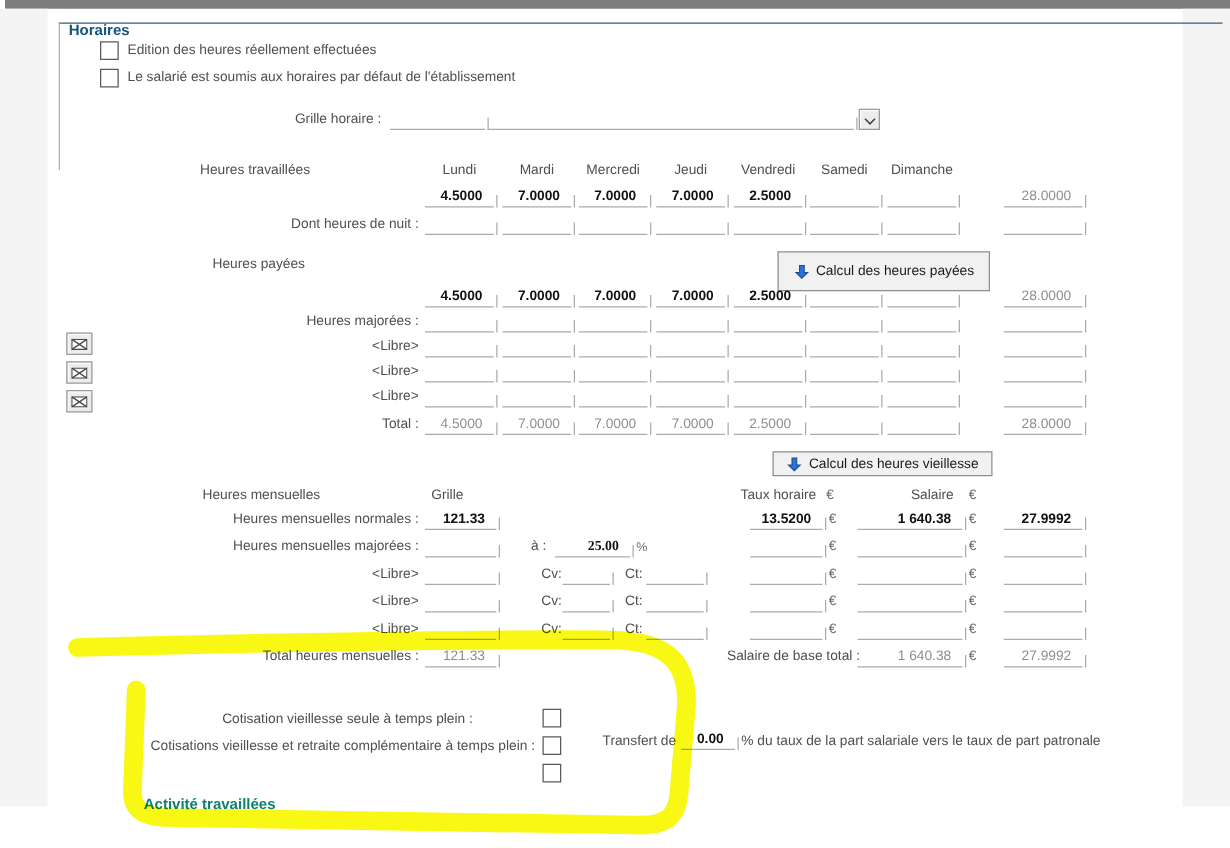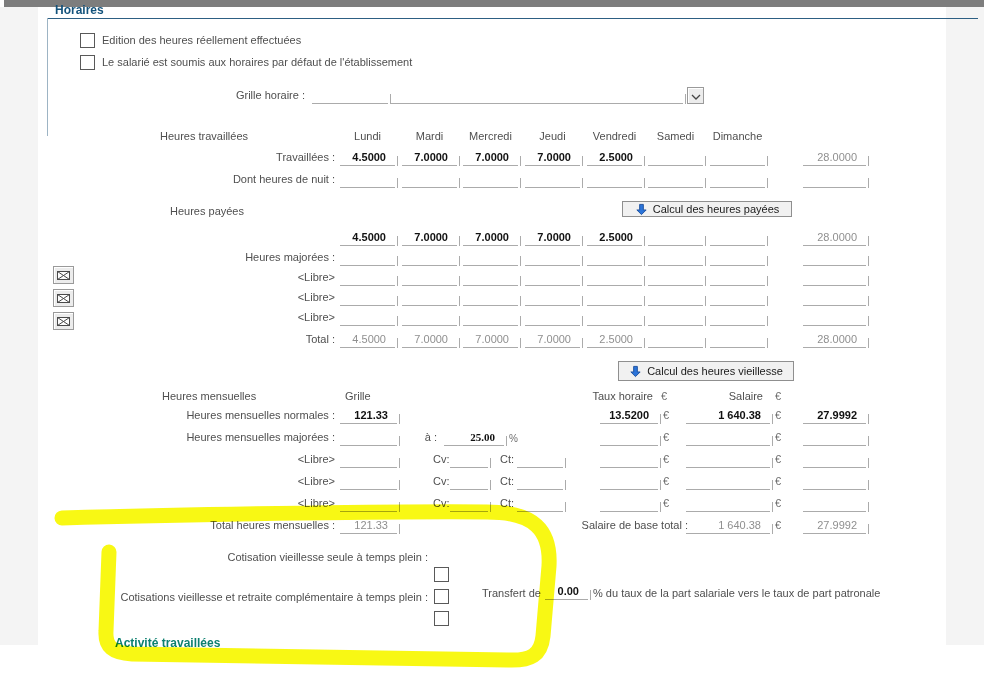--- a/index.html
+++ b/index.html
@@ -36,21 +36,21 @@
 </style>
 </head>
 <body>
 
 <div id="screen">
 
   <div class="topbar"></div>
   <div class="strip left"></div>
   <div class="strip right"></div>
 
-  <div class="sec-title" style="left:55px;top:3px;">Horaires</div>
+  <div class="sec-title" style="left:55px;top:17px;">Horaires</div>
   <div class="rule" style="left:47px;top:18px;width:931px;"></div>
   <div class="vrule" style="left:47px;top:18px;height:118px;"></div>
 
   <div class="cb" style="left:80px;top:33px;"></div>
   <div class="lbl" style="left:102px;top:34px;">Edition des heures réellement effectuées</div>
   <div class="cb" style="left:80px;top:55px;"></div>
   <div class="lbl r" style="left:105px;top:89px;width:200px;">Grille horaire :</div>
 
   <div class="lbl" style="left:102px;top:56px;">Le salarié est soumis aux horaires par défaut de l'établissement</div>
   <div class="fld" style="left:312px;top:88px;width:76px;"></div>
@@ -67,21 +67,20 @@
       <div class="hdr" style="left: 337px; top: 130px; width: 61px;">Lundi</div>
       <div class="hdr" style="left: 399px; top: 130px; width: 61px;">Mardi</div>
       <div class="hdr" style="left: 460px; top: 130px; width: 61px;">Mercredi</div>
       <div class="hdr" style="left: 522px; top: 130px; width: 61px;">Jeudi</div>
       <div class="hdr" style="left: 584px; top: 130px; width: 61px;">Vendredi</div>
       <div class="hdr" style="left: 645px; top: 130px; width: 61px;">Samedi</div>
       <div class="hdr" style="left: 707px; top: 130px; width: 61px;">Dimanche</div>
     </div>
 
   <div class="lbl" style="left:160px;top:130px;">Heures travaillées</div>
-  <div class="lbl r" style="left:135px;top:151px;width:200px;">Travaillées :</div>
   <div class="abs" style="top:150px;left:0;width:984px;height:16px;">
       <div class="fld" style="left: 340px; top: 0px; width: 55px;">4.5000</div>
       <div class="fld" style="left: 402px; top: 0px; width: 55px;">7.0000</div>
       <div class="fld" style="left: 463px; top: 0px; width: 55px;">7.0000</div>
       <div class="fld" style="left: 525px; top: 0px; width: 55px;">7.0000</div>
       <div class="fld" style="left: 587px; top: 0px; width: 55px;">2.5000</div>
       <div class="fld" style="left: 648px; top: 0px; width: 55px;"></div>
       <div class="fld" style="left: 710px; top: 0px; width: 55px;"></div>
       <div class="fld muted" style="left: 803px; top: 0px; width: 63px;">28.0000</div>
     </div>
@@ -91,21 +90,21 @@
       <div class="fld" style="left: 402px; top: 0px; width: 55px;"></div>
       <div class="fld" style="left: 463px; top: 0px; width: 55px;"></div>
       <div class="fld" style="left: 525px; top: 0px; width: 55px;"></div>
       <div class="fld" style="left: 587px; top: 0px; width: 55px;"></div>
       <div class="fld" style="left: 648px; top: 0px; width: 55px;"></div>
       <div class="fld" style="left: 710px; top: 0px; width: 55px;"></div>
       <div class="fld muted" style="left: 803px; top: 0px; width: 63px;"></div>
     </div>
 
   <div class="lbl" style="left:170px;top:205px;">Heures payées</div>
-  <button class="btn" style="left:622px;top:201px;width:170px;height:16px;">
+  <button class="btn" style="left:622px;top:201px;width:170px;height:32px;">
     <span style="display:flex;">
       <svg width="13" height="13" viewBox="0 0 14 14">
           <path d="M7 12.5 L2 7.5 L5 7.5 L5 1.5 L9 1.5 L9 7.5 L12 7.5 Z" fill="#2b74d9" stroke="#1b4f9e" stroke-width="1"></path>
         </svg>
     </span>
     <span>Calcul des heures payées</span>
   </button>
 
   <div class="abs" style="top:230px;left:0;width:984px;height:16px;">
       <div class="fld" style="left: 340px; top: 0px; width: 55px;">4.5000</div>
@@ -263,21 +262,21 @@
   <div class="euro" style="left:775px;top:497px;">€</div>
   <div class="fld" style="left:803px;top:496px;width:63px;"></div>
 
   <div class="lbl r" style="left:135px;top:519px;width:200px;">Total heures mensuelles :</div>
   <div class="fld muted" style="left:340px;top:518px;width:57px;">121.33</div>
   <div class="lbl r" style="left:488px;top:519px;width:200px;">Salaire de base total :</div>
   <div class="fld muted" style="left:686px;top:518px;width:84px;">1 640.38</div>
   <div class="euro" style="left:775px;top:519px;">€</div>
   <div class="fld muted" style="left:803px;top:518px;width:63px;">27.9992</div>
 
-  <div class="lbl r" style="left:128px;top:551px;width:300px;">Cotisation vieillesse seule à temps plein :</div>
+  <div class="lbl r" style="left:128px;top:569px;width:300px;text-align:center;">Cotisation vieillesse seule à temps plein :</div>
   <div class="cb" style="left:434px;top:567px;"></div>
   <div class="lbl r" style="left:28px;top:591px;width:400px;">Cotisations vieillesse et retraite complémentaire à temps plein :</div>
   <div class="cb" style="left:434px;top:589px;"></div>
   <div class="cb" style="left:434px;top:611px;"></div>
 
   <div class="lbl" style="left:482px;top:587px;">Transfert de</div>
   <div class="fld" style="left:545px;top:584px;width:43px;">0.00</div>
   <div class="lbl" style="left:593px;top:587px;">% du taux de la part salariale vers le taux de part patronale</div>
 
   <div class="sec-title teal" style="left:115px;top:636px;">Activité travaillées</div>

